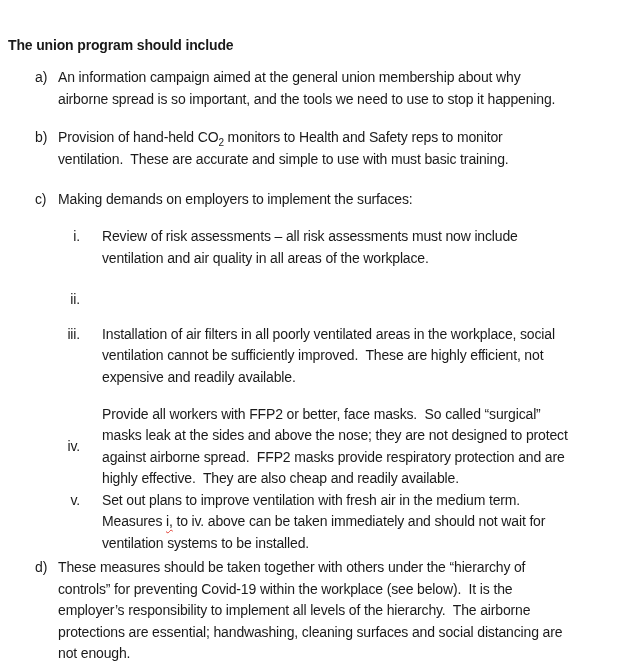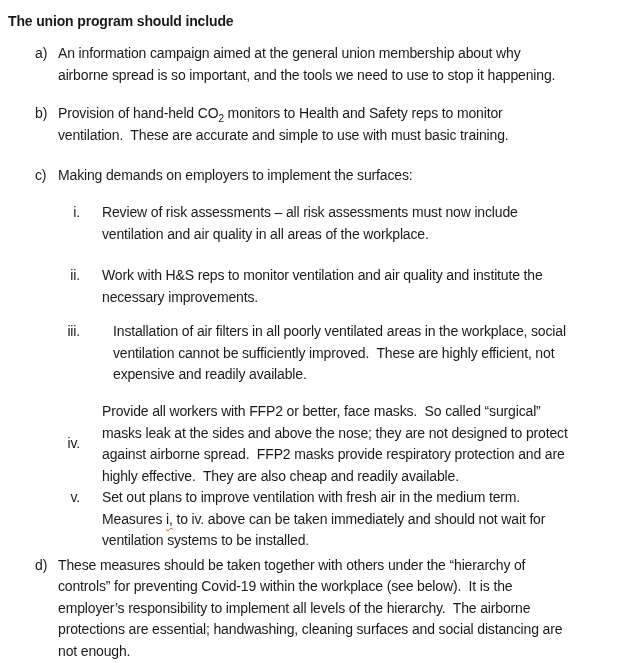--- a/index.html
+++ b/index.html
@@ -20,20 +20,21 @@
     font-family: "Liberation Sans", "DejaVu Sans", sans-serif;
     font-size: 14px;
     line-height: 21.5px;
     letter-spacing: -0.15px;
     color: var(--text);
   }
   .heading {
     margin-left: 8px;
     font-weight: bold;
     white-space: pre;
+    margin-top: 24px;
   }
   .row { display: flex; align-items: flex-start; }
   .marker-letter {
     flex: none;
     margin-left: 35px;
     width: 23px;
     white-space: pre;
   }
   .marker-roman {
     flex: none;
@@ -45,21 +46,21 @@
   }
   .content {
     flex: 1;
     white-space: pre;
   }
   .row.a   { margin-top: 10.5px; }
   .row.b   { margin-top: 17px; }
   .row.c   { margin-top: 19px; }
   .row.i   { margin-top: 15.5px; }
   .row.ii  { margin-top: 20px; }
-  .row.iii { margin-top: 13px; gap: 11px; }
+  .row.iii { margin-top: 13px; }
   .row.iv  { margin-top: 15.5px; align-items: center; }
   .row.v   { margin-top: 0; }
   .row.d   { margin-top: 3px; }
   sub {
     font-size: 10px;
     line-height: 0;
   }
   .flagged {
     text-decoration: underline;
     text-decoration-style: wavy;
@@ -93,22 +94,20 @@
   </div>
 
   <div class="row i">
     <span class="marker-roman">i.</span>
     <div class="content">Review of risk assessments – all risk assessments must now include
 ventilation and air quality in all areas of the workplace.</div>
   </div>
 
   <div class="row ii">
     <span class="marker-roman">ii.</span>
-    <div class="content">Work with H&amp;S reps to monitor ventilation and air quality and institute the
-necessary improvements.</div>
   </div>
 
   <div class="row iii">
     <span class="marker-roman">iii.</span>
     <div class="content">Installation of air filters in all poorly ventilated areas in the workplace, social
 ventilation cannot be sufficiently improved.  These are highly efficient, not
 expensive and readily available.</div>
   </div>
 
   <div class="row iv">

